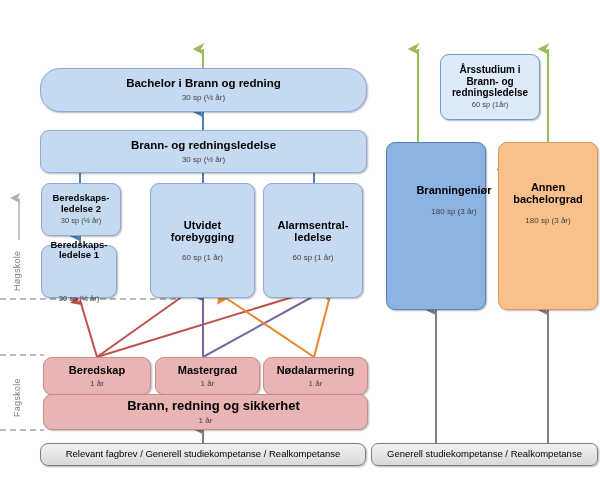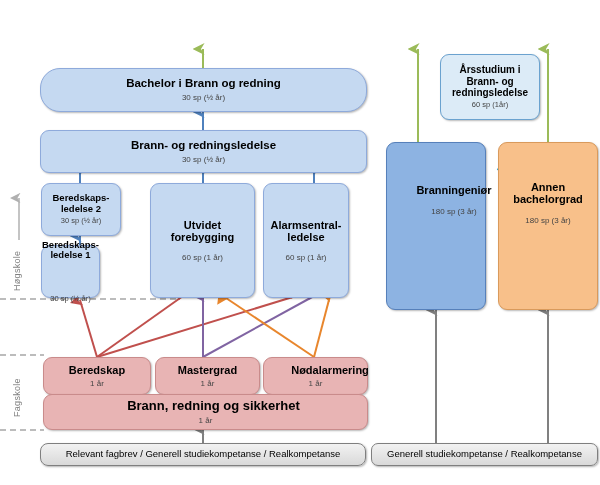--- a/index.html
+++ b/index.html
@@ -186,31 +186,31 @@
   <div class="box blue-light" style="left:40px; top:130px; width:327px; height:43px;">
     <div class="ttl" style="font-size:11.5px;">Brann- og redningsledelse</div>
     <div class="sub" style="font-size:8px;">30 sp (½ år)</div>
   </div>
 
   <div class="box blue-light" style="left:41px; top:183px; width:80px; height:53px;">
     <div class="ttl" style="font-size:9.5px;">Beredskaps-ledelse 2</div>
     <div class="sub" style="font-size:7.5px;">30 sp (½ år)</div>
   </div>
 
-  <div class="box blue-light" style="left:41px; top:245px; width:59px; height:53px;gap:31px;">
+  <div class="box blue-light" style="left:41px; top:245px; width:76px; height:53px;gap:31px;">
     <div class="ttl" style="font-size:9.5px;">Beredskaps-ledelse 1</div>
     <div class="sub" style="font-size:7.5px;">30 sp (½ år)</div>
   </div>
 
   <div class="box blue-light" style="left:150px; top:183px; width:105px; height:115px;">
     <div class="ttl" style="font-size:11px;">Utvidet forebygging</div>
     <div class="sub" style="font-size:8px; margin-top:9px;">60 sp (1 år)</div>
   </div>
 
-  <div class="box blue-light" style="left:263px; top:183px; width:86px; height:115px;">
+  <div class="box blue-light" style="left:263px; top:183px; width:100px; height:115px;">
     <div class="ttl" style="font-size:11px;">Alarmsentral-ledelse</div>
     <div class="sub" style="font-size:8px; margin-top:9px;">60 sp (1 år)</div>
   </div>
 
   <div class="box blue-pale" style="left:440px; top:54px; width:100px; height:66px;">
     <div class="ttl" style="font-size:10px; padding:0 16px;">Årsstudium i Brann- og redningsledelse</div>
     <div class="sub" style="font-size:7.5px;">60 sp (1år)</div>
   </div>
 
   <div class="box blue-med" style="left:386px; top:142px; width:100px; height:168px;padding-left:36px;">
@@ -227,21 +227,21 @@
     <div class="ttl" style="font-size:11px;">Beredskap</div>
     <div class="sub" style="font-size:8px;">1 år</div>
   </div>
 
   <div class="box pink" style="left:155px; top:357px; width:105px; height:38px;">
     <div class="ttl" style="font-size:11px;">Mastergrad</div>
     <div class="sub" style="font-size:8px;">1 år</div>
   </div>
 
   <div class="box pink" style="left:263px; top:357px; width:105px; height:38px;">
-    <div class="ttl" style="font-size:11px;padding-left:29px;">Nødalarmering</div>
+    <div class="ttl" style="font-size:11px;">Nødalarmering</div>
     <div class="sub" style="font-size:8px;">1 år</div>
   </div>
 
   <div class="box pink" style="left:43px; top:394px; width:325px; height:36px;">
     <div class="ttl" style="font-size:13px;margin-left:16px;">Brann, redning og sikkerhet</div>
     <div class="sub" style="font-size:8px;">1 år</div>
   </div>
 
   <div class="box grey" style="left:40px; top:443px; width:326px; height:23px;border-radius:8px;">
     <div class="ttl" style="font-size:9.5px;">Relevant fagbrev / Generell studiekompetanse / Realkompetanse</div>

